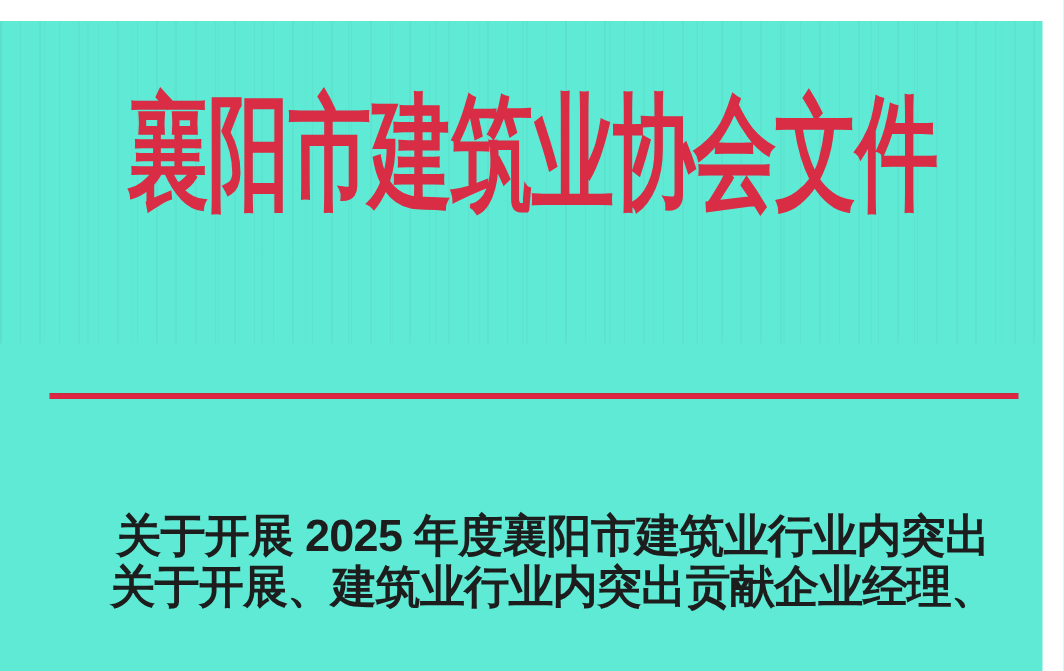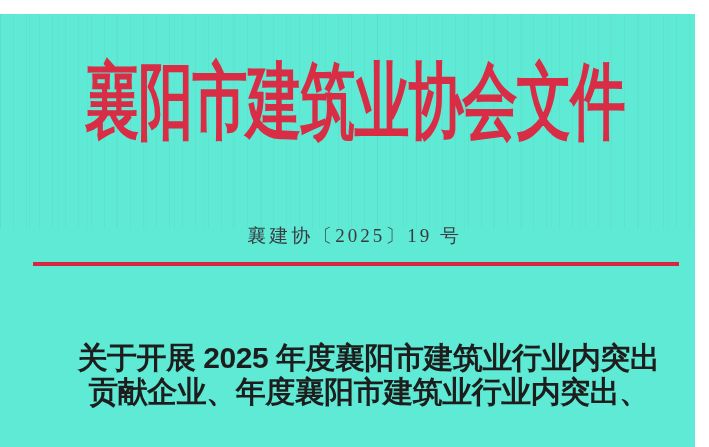--- a/index.html
+++ b/index.html
@@ -90,22 +90,21 @@
 </style>
 </head>
 <body>
 
 <div class="page">
 
   <div class="scan-artifacts"></div>
 
   <div class="org-title">襄阳市建筑业协会文件</div>
 
-  <div class="doc-number">襄建协〔2025〕19 号</div>
 
   <div class="red-rule"></div>
 
   <div class="notice-title">
     <span class="line">关于开展 2025 年度襄阳市建筑业行业内突出</span>
-    <span class="line">贡献企业、年度襄阳市建筑业行业内突出、</span>
+    <span class="line">关于开展、建筑业行业内突出贡献企业经理、</span>
   </div>
 
 </div>
 
 </body></html>

